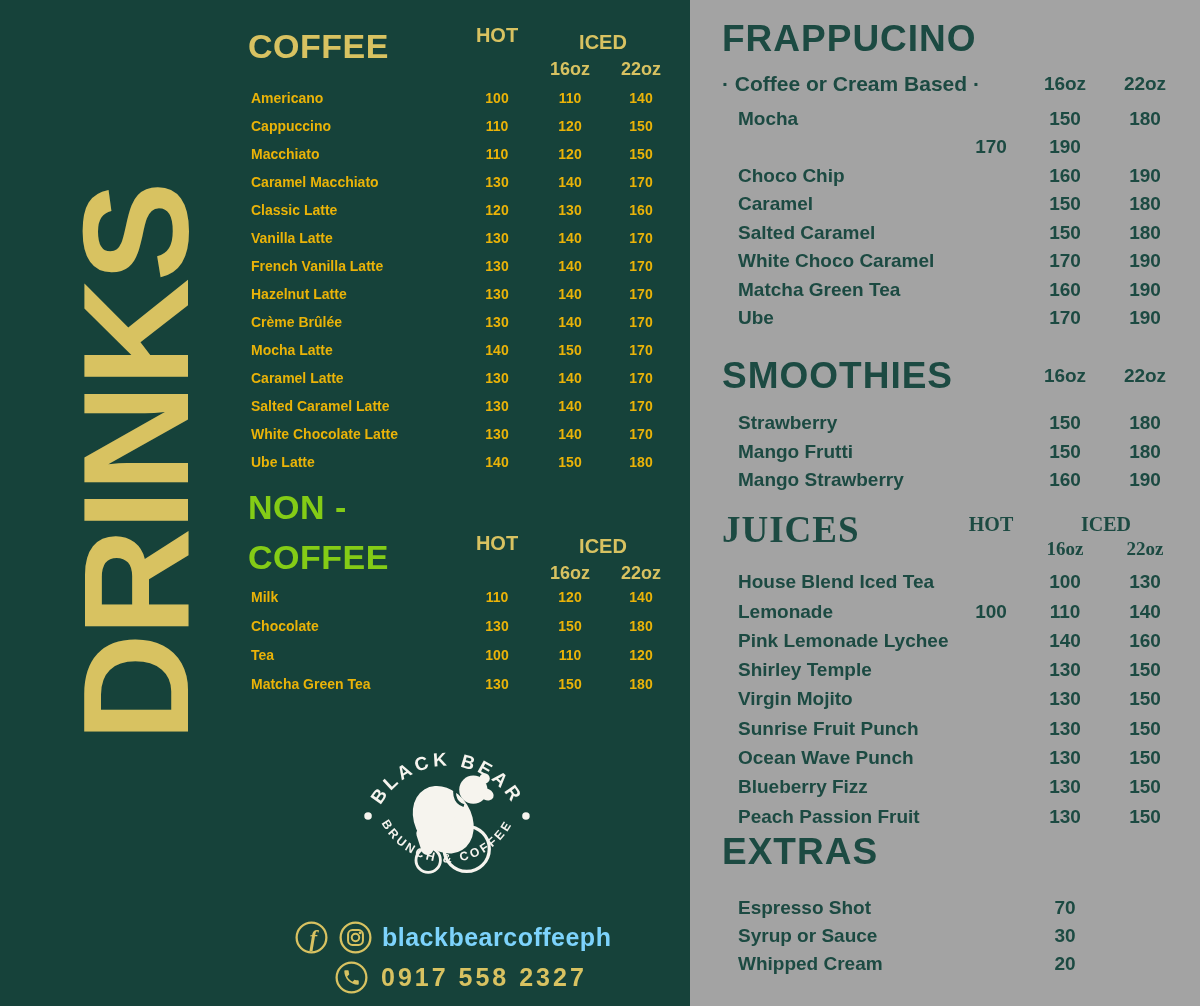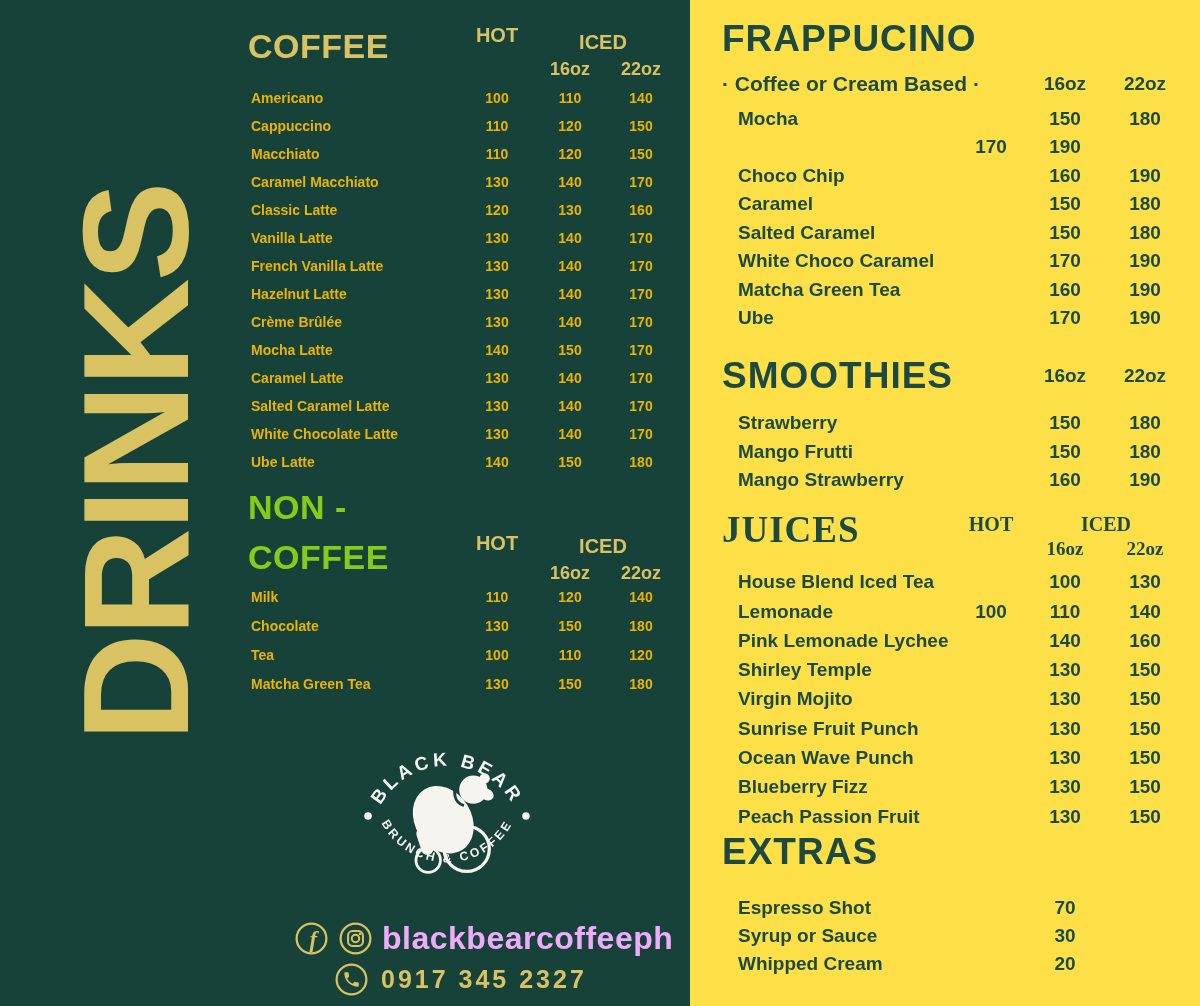--- a/index.html
+++ b/index.html
@@ -30,25 +30,25 @@
   .l-row .nm { padding-left:3px; }
   .pc { text-align:center; }
   .nc { margin-top:4px; position:relative; }
   .nc-titles { font-size:34px; font-weight:bold; color:#84cc16; letter-spacing:.5px; line-height:50px; height:102px; padding-top:2px; }
   .cluster { position:absolute; right:0; top:46px; width:212px; display:grid; grid-template-columns:70px 142px; }
   .cluster .hot-h { padding-top:6px; }
   .nc .l-row { height:29px; }
   .badge { display:block; width:188px; height:188px; margin:24px 0 0 105px; }
   .social { display:flex; align-items:center; gap:9px; margin:10px 0 0 46px; }
   .social svg, .phone-row svg { width:35px; height:35px; flex:none; }
-  .handle { font-size:32px; font-weight:bold; color:#f0abfc; letter-spacing:.5px; }
+  .handle { font-size:25px; font-weight:bold; color:#7dd3fc; letter-spacing:.5px; }
   .phone-row { display:flex; align-items:center; gap:12px; margin:5px 0 0 86px; }
   .phone-num { font-size:25px; font-weight:bold; color:#d8c261; letter-spacing:3px; }
   
-  .right { width:510px; flex:none; background:#fde047; color:#1c4a42; padding:18px 14px 0 32px; }
+  .right { width:510px; flex:none; background:#a3a3a3; color:#1c4a42; padding:18px 14px 0 32px; }
   .r-title { font-size:37px; font-weight:bold; letter-spacing:1px; line-height:1.15; }
   .r-row, .r-head4 { display:grid; grid-template-columns:1fr 70px 78px 82px; align-items:center; }
   .r-row { height:28.5px; font-size:19px; font-weight:bold; }
   .r-row .nm { padding-left:16px; }
   .frap-head { margin-top:10px; height:26px; }
   .frap-sub { grid-column:1/3; font-size:21px; font-weight:bold; }
   .szc { text-align:center; font-size:19px; font-weight:bold; }
   .items { margin-top:8px; }
   .smoothies-head { margin-top:22px; }
   .smoothies-head .r-title { grid-column:1/3; }
@@ -259,21 +259,21 @@
         </svg>
         <span class="handle">blackbearcoffeeph</span>
       </div>
       <div class="phone-row">
         <svg viewBox="0 0 40 40">
           <circle cx="20" cy="20" r="17" fill="none" stroke="#d8c261" stroke-width="2.6"></circle>
           <g transform="translate(9,9) scale(0.92)">
             <path fill="#d8c261" d="M6.62 10.79c1.44 2.83 3.76 5.14 6.59 6.59l2.2-2.2c.27-.27.67-.36 1.02-.24 1.12.37 2.33.57 3.57.57.55 0 1 .45 1 1V20c0 .55-.45 1-1 1-9.39 0-17-7.61-17-17 0-.55.45-1 1-1h3.5c.55 0 1 .45 1 1 0 1.25.2 2.45.57 3.57.11.35.03.74-.25 1.02l-2.2 2.2z"></path>
           </g>
         </svg>
-        <span class="phone-num">0917 345 2327</span>
+        <span class="phone-num">0917 558 2327</span>
       </div>
 
     </div>
   </div>
 
   <div class="right">
 
     <div>
       <div class="r-title">FRAPPUCINO</div>
       <div class="r-head4 frap-head">

